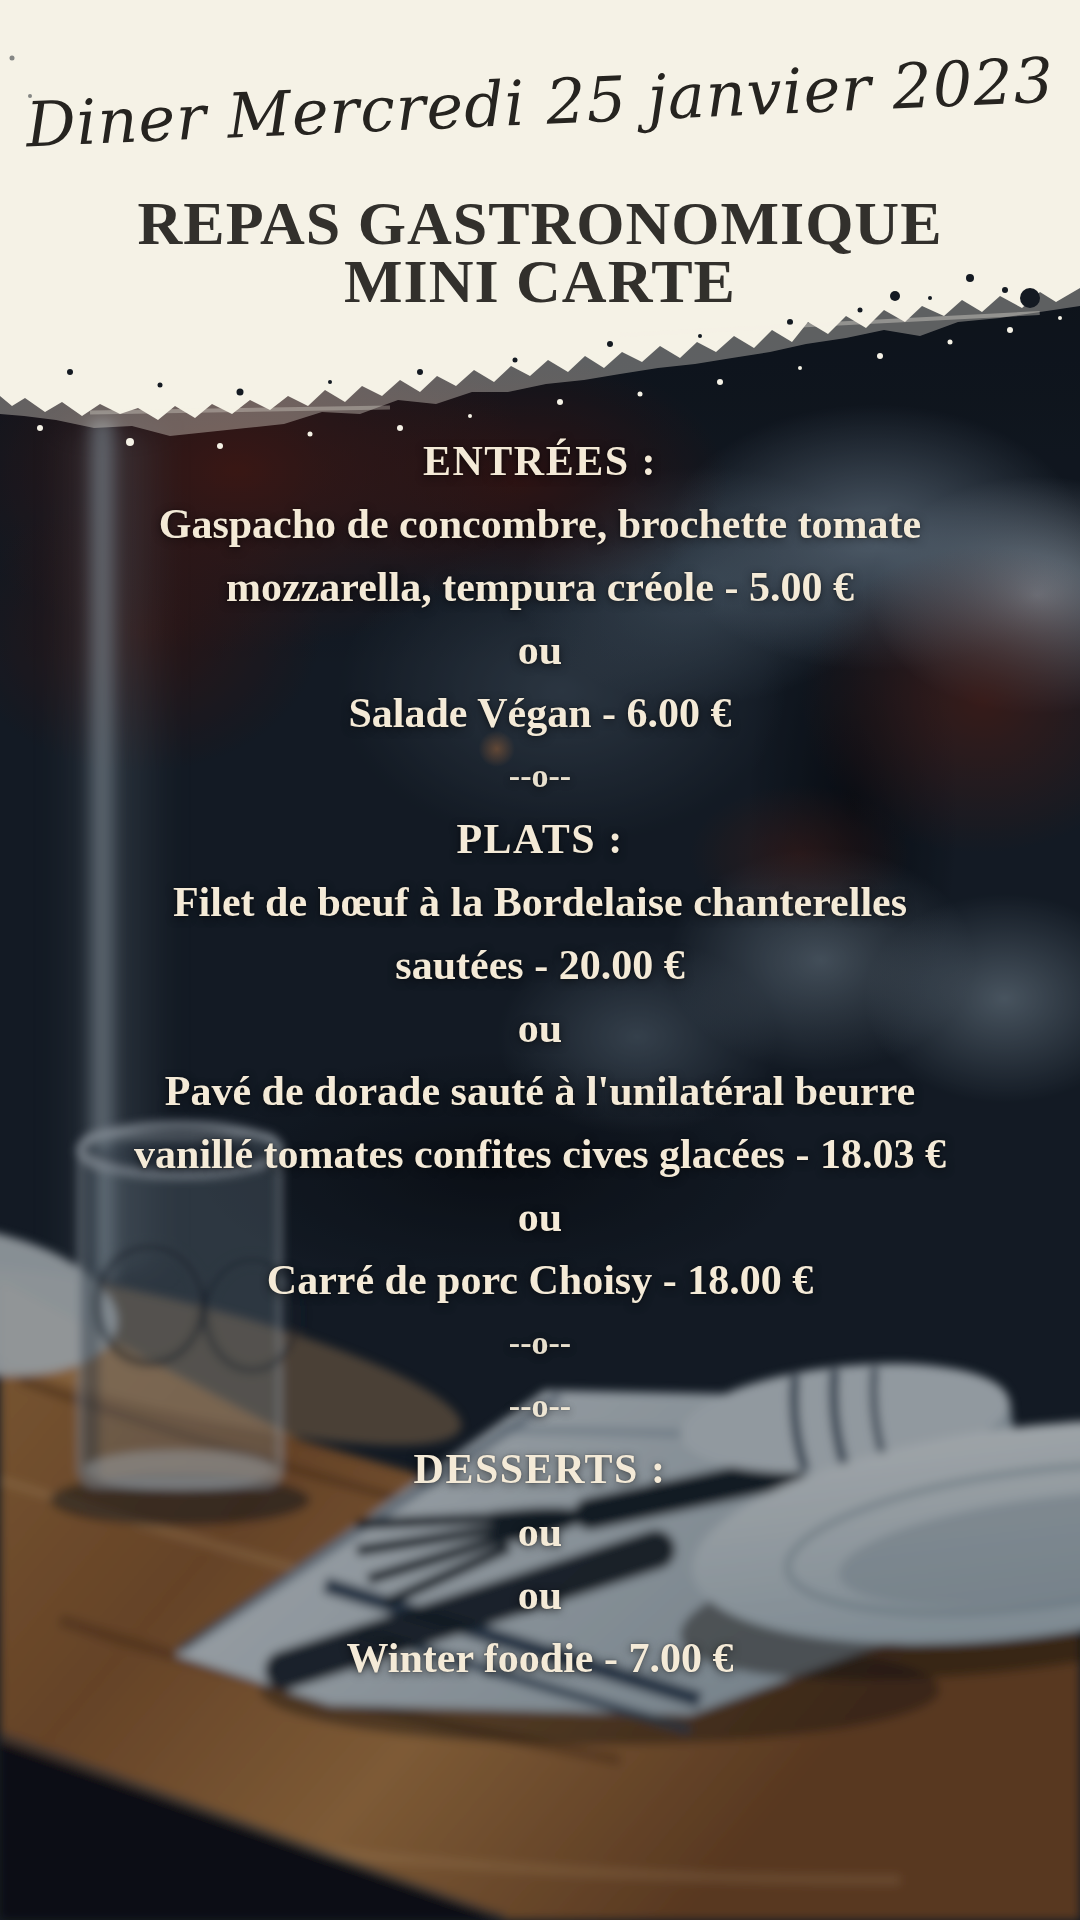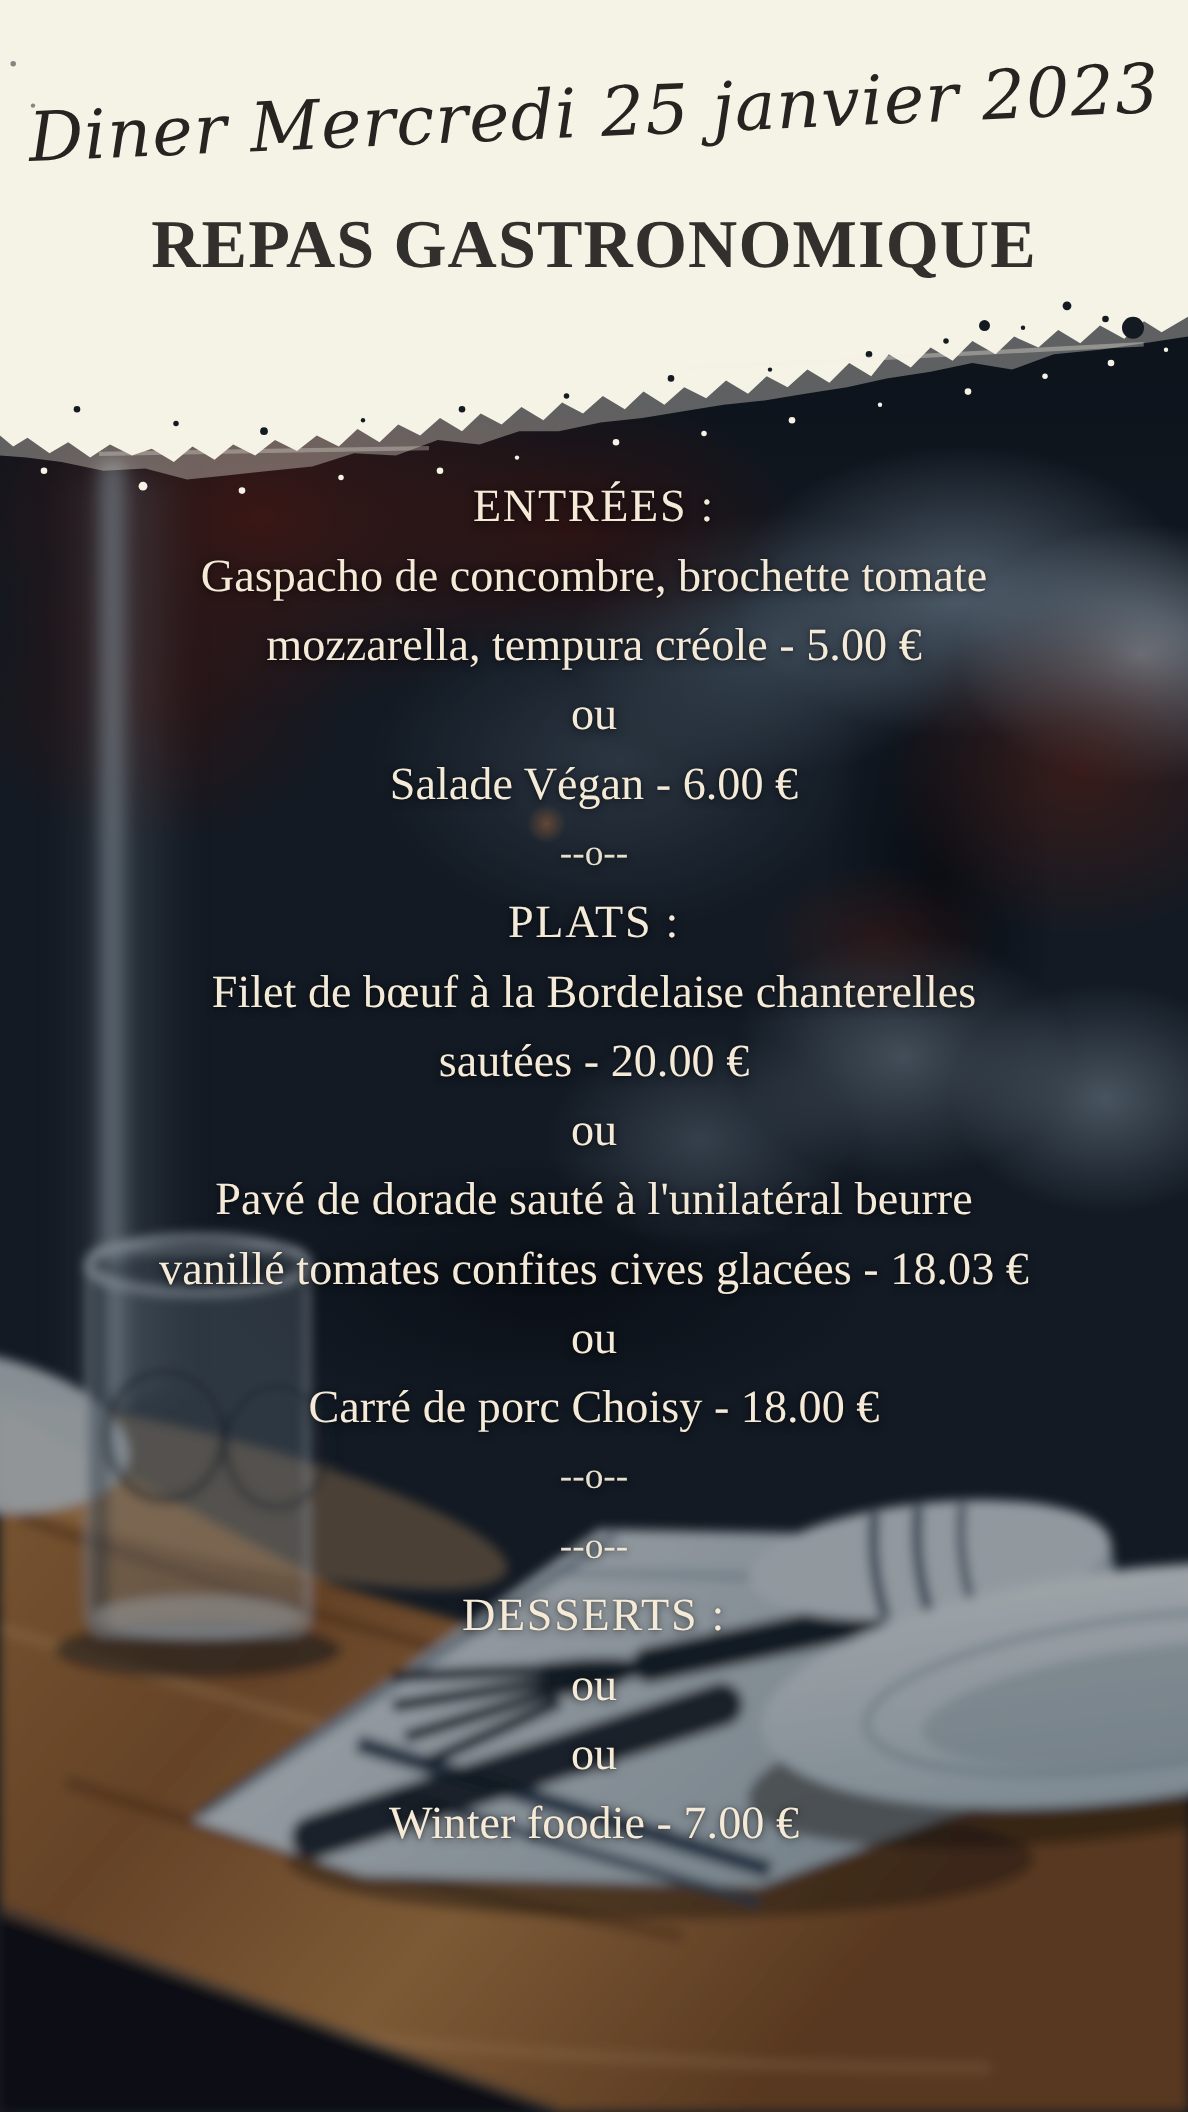--- a/index.html
+++ b/index.html
@@ -43,21 +43,21 @@
     position:absolute;top:34px;left:0;width:100%;height:136px;
     display:flex;align-items:center;justify-content:center;
     font-family:"DejaVu Serif",serif;font-style:italic;font-weight:400;
     font-size:62px;letter-spacing:1px;color:#262420;
     transform:rotate(-2.5deg);
   }
   .title-block{position:absolute;top:194px;left:0;width:100%;text-align:center;
     color:#32302c;font-weight:700;letter-spacing:1px;}
   .title-line{height:58px;line-height:58px;font-size:62px;white-space:nowrap;}
   .menu{position:absolute;top:429px;left:0;width:100%;color:#f4ead7;
-    text-shadow:0 2px 8px rgba(0,0,0,.55),0 0 2px rgba(0,0,0,.35);font-weight:400;}
+    text-shadow:0 2px 8px rgba(0,0,0,.55),0 0 2px rgba(0,0,0,.35);font-weight:700;}
   .menu-line{height:63px;display:flex;align-items:center;justify-content:center;
     font-size:42px;white-space:nowrap;}
   .menu-line.section{letter-spacing:1.5px;}
   .menu-line.sep{font-size:34px;opacity:.95;}
 </style>
 </head>
 <body>
 
 <div class="canvas">
 
@@ -196,20 +196,21 @@
         <circle cx="1060" cy="318" r="2"></circle>
       <rect x="620" y="322" width="420" height="4" transform="rotate(-3 830 324)" opacity=".35"></rect>
       <rect x="90" y="408" width="300" height="4" transform="rotate(-1 240 410)" opacity=".3"></rect>
     </g>
   </svg>
 
   <div class="script-date">Diner Mercredi 25 janvier 2023</div>
 
   <div class="title-block">
     <div class="title-line">REPAS GASTRONOMIQUE</div>
+    <div class="title-line">MINI CARTE</div>
   </div>
 
   <div class="menu">
     <div class="menu-line section">ENTRÉES :</div>
     <div class="menu-line item">Gaspacho de concombre, brochette tomate</div>
     <div class="menu-line item">mozzarella, tempura créole - 5.00 €</div>
     <div class="menu-line or">ou</div>
     <div class="menu-line item">Salade Végan - 6.00 €</div>
     <div class="menu-line sep">--o--</div>
     <div class="menu-line section">PLATS :</div>

